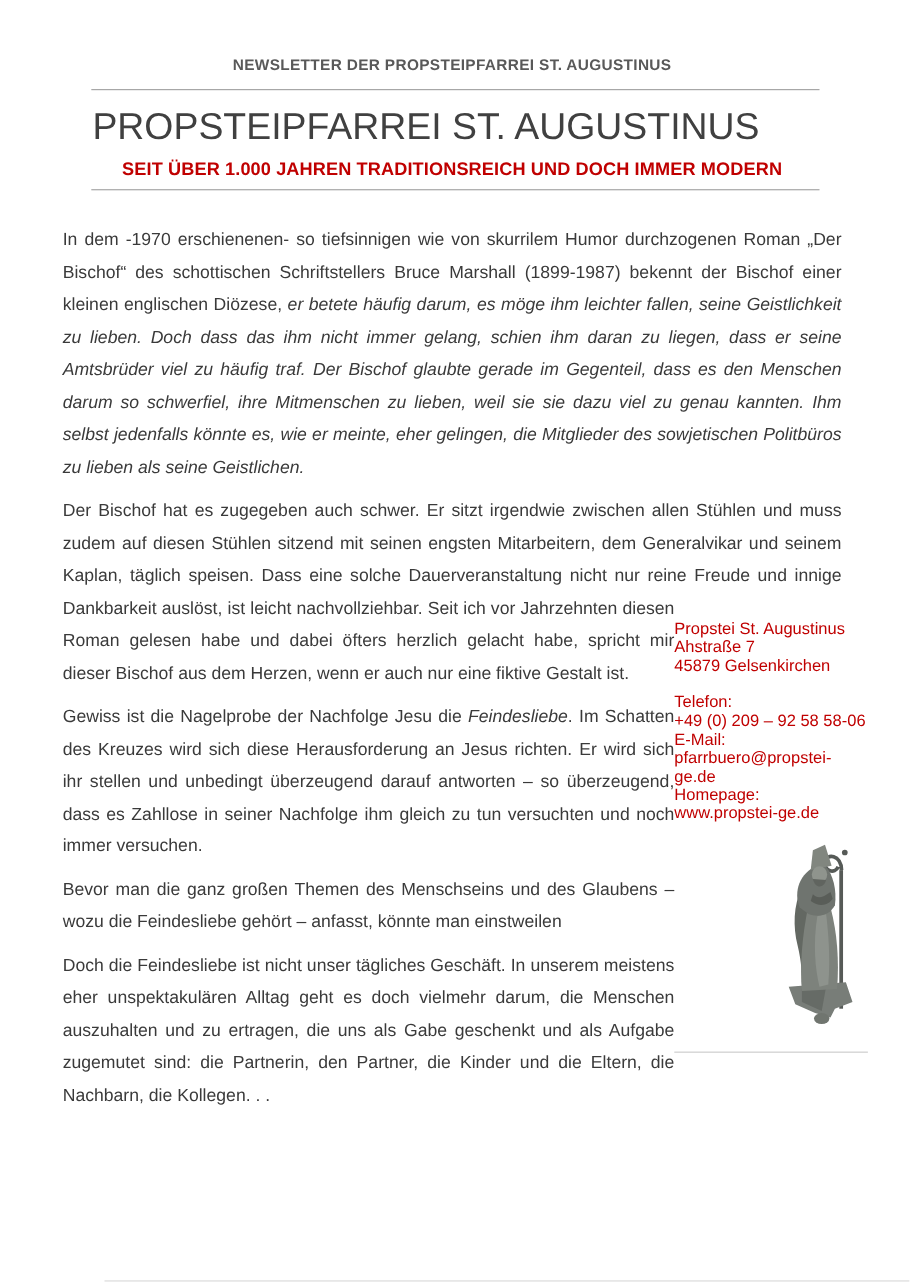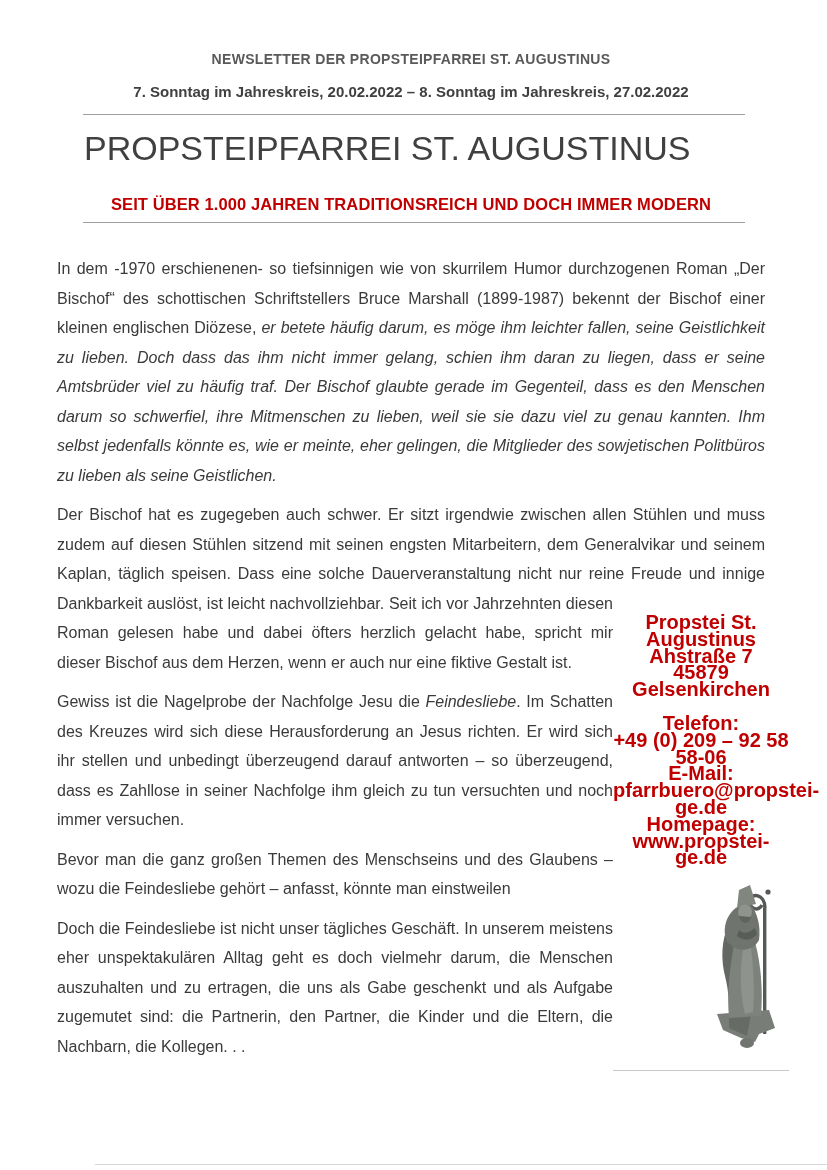--- a/index.html
+++ b/index.html
@@ -23,34 +23,34 @@
     color:#404040; margin-top:15px; line-height:18px;
   }
   .rule { border:0; border-top:1.3px solid #9e9e9e; margin:13px 20px 0 26px; }
   .main-title {
     font-size:34px; font-weight:400; color:#404040;
     margin:13px 0 0 27px; white-space:nowrap; line-height:40px;
     letter-spacing:0;
   }
   .tagline {
     text-align:center; font-size:16.5px; font-weight:700;
-    margin-top:26px; line-height:20px; letter-spacing:.1px;
+    margin-top:9px; line-height:20px; letter-spacing:.1px;
   }
   .rule-2 { border:0; border-top:1.3px solid #9e9e9e; margin:8px 20px 0 26px; }
 
   .body-area { margin-top:31px; font-size:16px; line-height:29.5px; }
   .para { margin:0 0 10px 0; text-align:justify; }
   .para .it { font-style:italic; }
 
   .float-strut { float:right; width:0; height:360px; }
   .sidebar {
     float:right; clear:right;
     width:176px; margin-right:-24px;
-    font-size:20px; line-height:16.8px; font-weight:700;
-    text-align:center;
+    font-size:15px; line-height:16.8px; font-weight:400;
+    text-align:left;
   }
   .sb-line { min-height:16.8px; }
   .sb-line.spacer { height:17px; }
   .sb-link { cursor:pointer; }
   .statue-wrap { width:88px; margin:14px 2px 0 auto; }
   .sidebar-rule { border:0; border-top:1px solid #c9c9c9; margin:10px 0 0 0; }
 
   .footer-slogan {
     clear:both;
     padding:48px 0 0 28px;
@@ -62,21 +62,20 @@
     border:0; border-top:1px solid #d8d8d8; margin:0;
   }
   .red { color:#C00000; }
 </style>
 </head>
 <body>
 
 <div class="page">
 
   <div class="header-newsletter">NEWSLETTER DER PROPSTEIPFARREI ST. AUGUSTINUS</div>
-  <div class="header-issue">7. Sonntag im Jahreskreis, 20.02.2022 – 8. Sonntag im Jahreskreis, 27.02.2022</div>
 
   <hr class="rule">
 
   <h1 class="main-title">PROPSTEIPFARREI ST. AUGUSTINUS</h1>
 
   <div class="tagline red">SEIT ÜBER 1.000 JAHREN TRADITIONSREICH UND DOCH IMMER MODERN</div>
 
   <hr class="rule-2">
 
   <div class="body-area">

